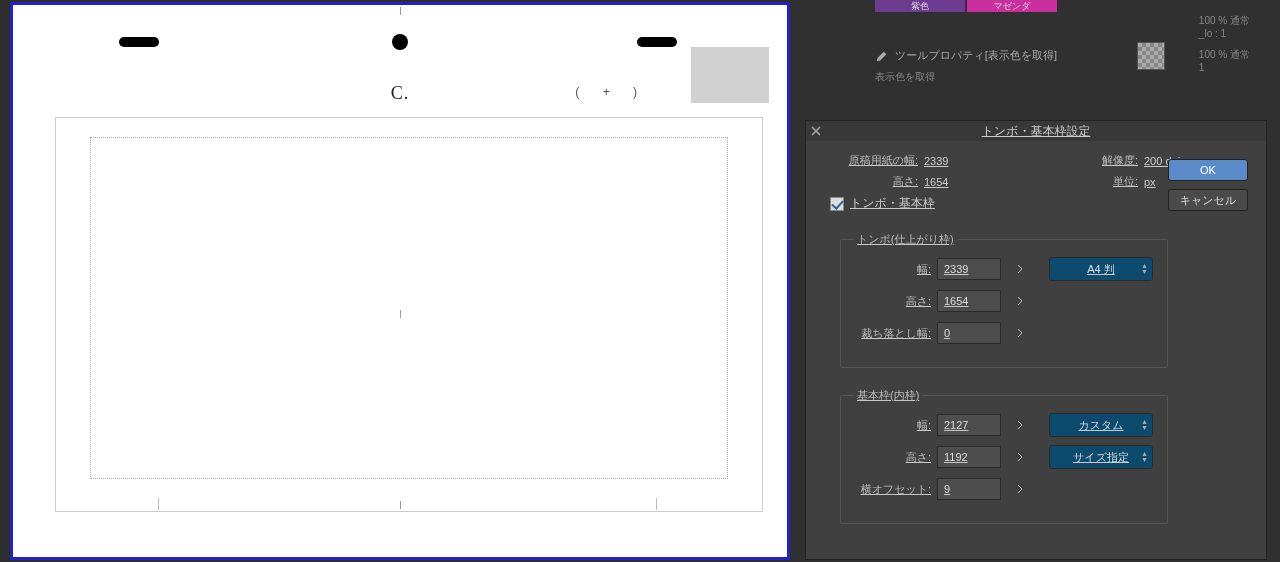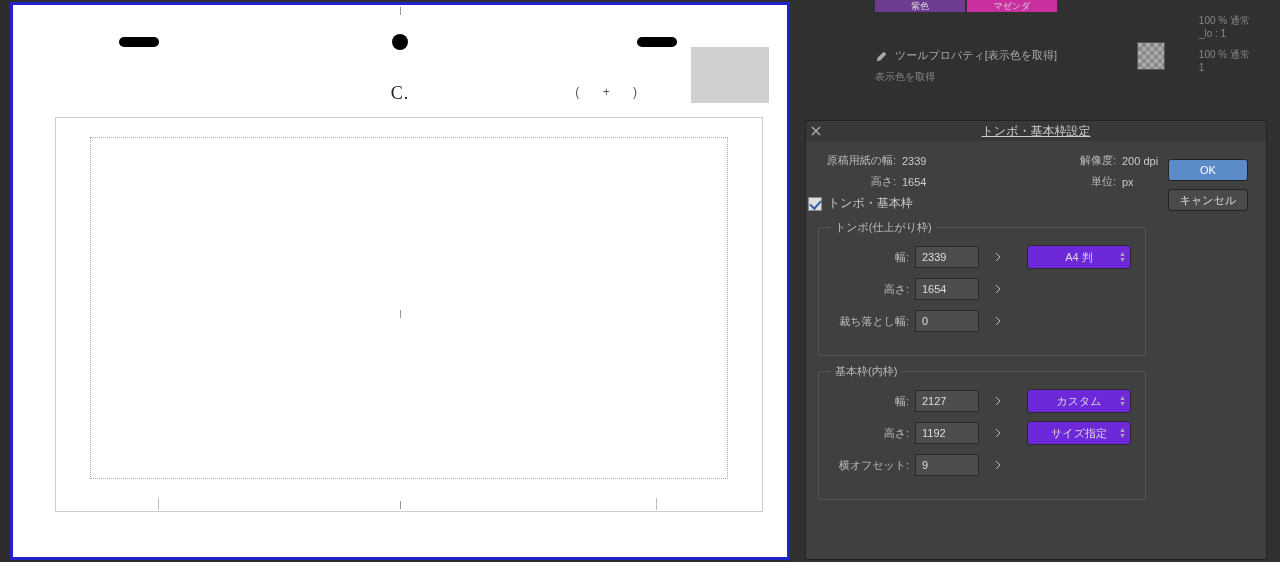--- a/index.html
+++ b/index.html
@@ -197,21 +197,22 @@
       left: 0;
       right: 0;
       text-align: center;
       font-size: 12px;
       color: #ccc;
       pointer-events: none;
       text-decoration: underline;
     }
     
     .dialog-body {
-      padding: 12px 2px;
+      padding: 12px 24px;
+      text-decoration: underline;
     }
     
     .top-row {
       display: flex;
       align-items: center;
       margin-bottom: 6px;
     }
     .ro-label { width: 88px; text-align: right; margin-right: 6px; font-size: 11px; color: #bbb;}
     .ro-value { width: 54px; font-size: 11px; color: #ccc; }
     .ro-label2 { margin-left: 110px; width: 50px; text-align: right; margin-right: 6px; font-size: 11px; color: #bbb;}
@@ -265,21 +266,21 @@
       border-right: 2px solid #3060a0;
       border-bottom: 2px solid #3060a0;
       transform: rotate(42deg);
     }
     
     fieldset.group {
       border: 1px solid #555;
       border-radius: 2px;
       padding: 10px 12px 14px;
       margin-left: 10px;
-      margin-top: 8px;
+      margin-top: 20px;
       width: 328px;
     }
     fieldset.group legend {
       padding: 0 4px;
       font-size: 11px;
       color: #bbb;
     }
     
     .field-row {
       display: flex;
@@ -314,21 +315,21 @@
       display: flex;
       align-items: center;
       justify-content: center;
       color: #bbb;
       cursor: pointer;
     }
     .preset-select {
       margin-left: 20px;
       width: 104px;
       height: 24px;
-      background: #6d28d9;
+      background: #0c4a6e;
       border: 1px solid #2a2a2a;
       border-radius: 3px;
       display: flex;
       align-items: center;
       justify-content: center;
       position: relative;
       font-size: 11px;
       color: #ddd;
       cursor: pointer;
     }

